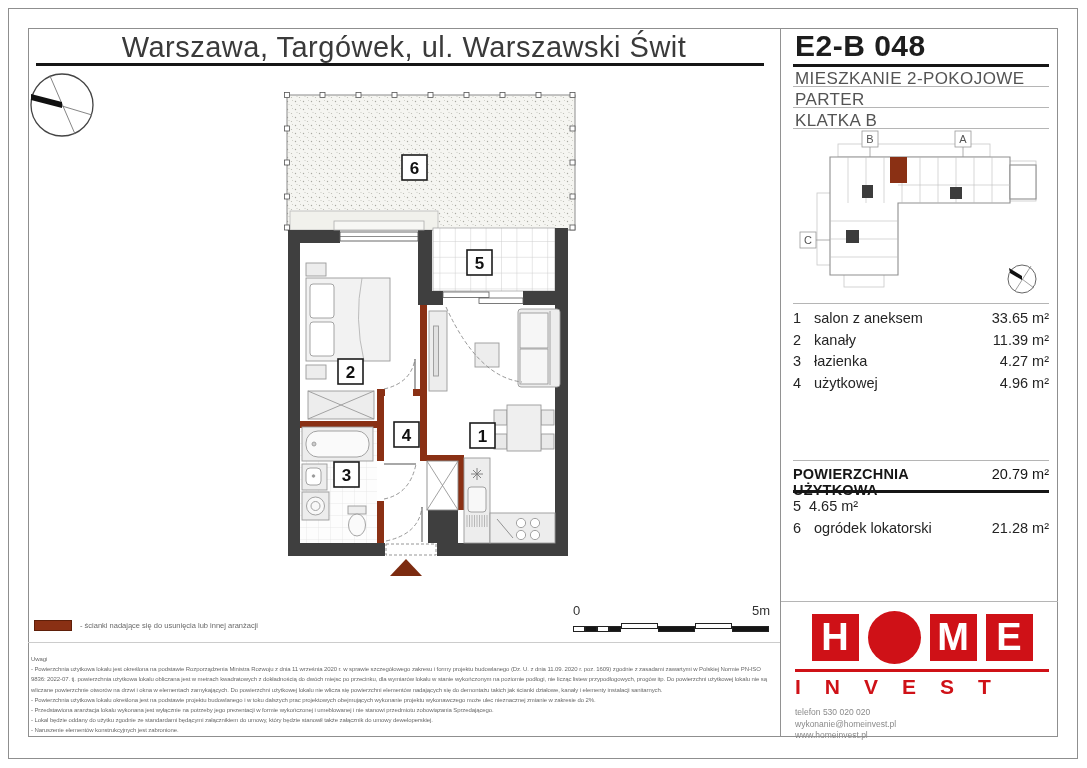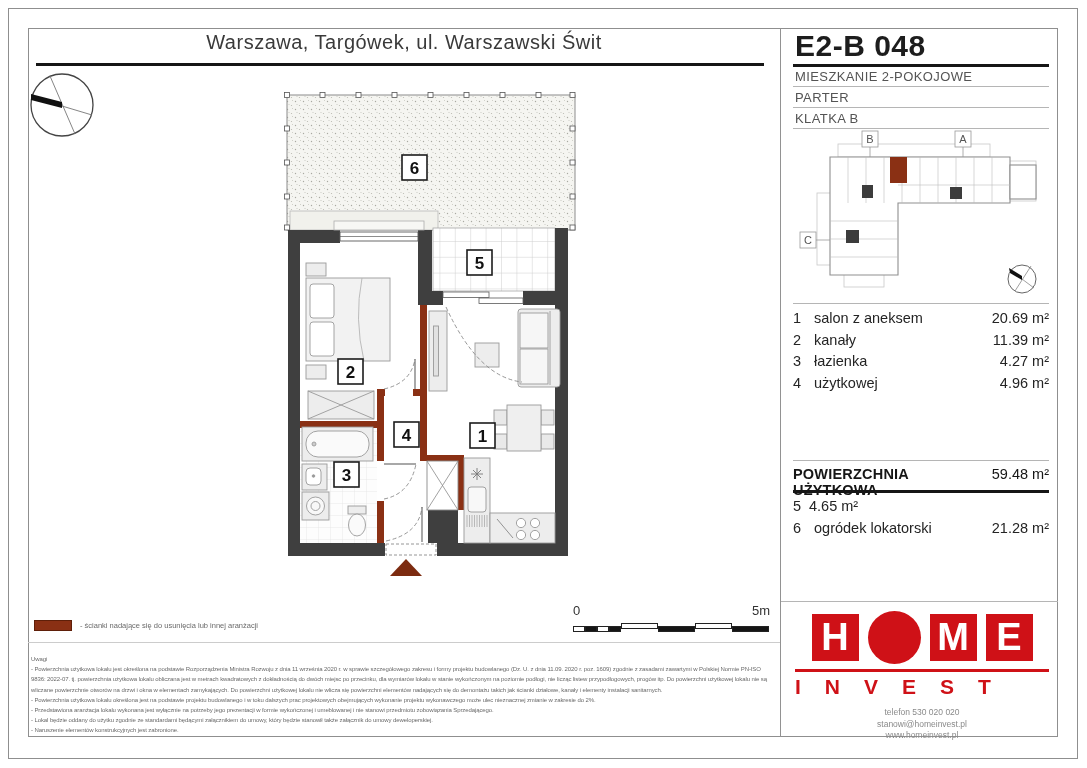--- a/index.html
+++ b/index.html
@@ -10,46 +10,46 @@
   }
   .abs { position:absolute; }
   .hline { position:absolute; height:1px; background:#b5b5b5; }
   .hline.thick { height:3px; background:#161616; }
   .vline { position:absolute; width:1px; background:#929292; }
 
   .outer-border { position:absolute; left:8px; top:8px; width:1070px; height:751px; border:1px solid #8f8f8f; }
   .inner-box   { position:absolute; left:28px; top:28px; width:1030px; height:709px; border:1px solid #8f8f8f; }
 
   .title { position:absolute; left:28px; top:31px; width:752px; text-align:center;
-           font-size:20px; font-weight:300; letter-spacing:0.5px; color:#3a3a3a; }
+           font-size:29px; font-weight:300; letter-spacing:0.5px; color:#3a3a3a; }
 
   
   .unit-id { position:absolute; left:795px; top:29px; font-size:30px; font-weight:600; letter-spacing:0.5px; color:#1d1d1d; }
-  .sub { position:absolute; left:795px; font-size:13px; letter-spacing:0.4px; color:#545454; }
+  .sub { position:absolute; left:795px; font-size:17px; letter-spacing:0.4px; color:#545454; }
 
   .rooms { position:absolute; left:793px; top:308px; width:256px; }
   .room-row { display:flex; line-height:21.5px; font-size:14.5px; color:#242424; }
   .room-row .no { width:16px; }
   .room-row .nm { flex:1; padding-left:5px; }
   .room-row .ar { text-align:right; white-space:nowrap; }
 
   .summary { position:absolute; left:793px; top:466px; width:256px; display:flex; font-size:14.5px; color:#161616; }
   .summary .lbl { flex:1; font-weight:700; letter-spacing:0.2px; }
   .extras { position:absolute; left:793px; top:496px; width:256px; }
 
   
   .logo { position:absolute; left:795px; top:611px; width:254px; }
   .logo-row { display:flex; justify-content:center; align-items:center; gap:9px; }
   .lsq { width:47px; height:47px; background:#cf1117; color:#fff; font-size:38px; font-weight:700;
          display:flex; align-items:center; justify-content:center; }
   .lcirc { width:53px; height:53px; border-radius:50%; background:#cf1117; }
   .logo-rule { margin-top:5px; height:3px; background:#cf1117; width:100%; }
   .logo-word { margin-top:3px; text-align:left; font-size:21px; font-weight:700; color:#cf1117;
                letter-spacing:24px; margin-right:-24px; }
-  .contact { margin-top:8px; text-align:center; font-size:8.5px; line-height:11.5px; color:#8a8a8a; }
+  .contact { margin-top:8px; text-align:left; font-size:8.5px; line-height:11.5px; color:#8a8a8a; }
 
   
   .scalebar { position:absolute; left:573px; top:603px; width:197px; }
   .scalebar-labels { display:flex; justify-content:space-between; font-size:13px; color:#333; }
   .scalebar-bar { display:flex; align-items:flex-end; height:12px; margin-top:2px; }
   .sb { height:6px; border:1px solid #222; }
   .sb.b { background:#151515; }
   .sb.w { background:#ffffff; }
   .sb.up { transform:translateY(-3px); }
   .sb.s { width:12px; } .sb.l { width:37px; }
@@ -330,21 +330,21 @@
       <polygon points="221,141 234,149 234,153 222,146" fill="#111"></polygon>
     </g>
   </svg>
 
   <div class="hline" style="left:793px; top:303px; width:256px;"></div>
 
   <div class="rooms">
     <div class="room-row">
       <span class="no">1</span>
       <span class="nm">salon z aneksem</span>
-      <span class="ar">20.69 m²</span>
+      <span class="ar">33.65 m²</span>
     </div>
     <div class="room-row">
       <span class="no">2</span>
       <span class="nm">kanały</span>
       <span class="ar">11.39 m²</span>
     </div>
     <div class="room-row">
       <span class="no">3</span>
       <span class="nm">łazienka</span>
       <span class="ar">4.27 m²</span>
@@ -353,21 +353,21 @@
       <span class="no">4</span>
       <span class="nm">użytkowej</span>
       <span class="ar">4.96 m²</span>
     </div>
   </div>
 
   <div class="hline" style="left:793px; top:460px; width:256px;"></div>
 
   <div class="summary">
     <span class="lbl">POWIERZCHNIA UŻYTKOWA</span>
-    <span class="val">59.48 m²</span>
+    <span class="val">20.79 m²</span>
   </div>
   <div class="hline thick" style="left:793px; top:490px; width:256px; height:2.5px;"></div>
 
   <div class="extras">
     <div class="room-row">
       <span class="no">5</span>
       <span class="ar">4.65 m²</span>
     </div>
     <div class="room-row">
       <span class="no">6</span>
@@ -381,21 +381,21 @@
     <div class="logo-row">
       <div class="lsq">H</div>
       <div class="lcirc"></div>
       <div class="lsq">M</div>
       <div class="lsq">E</div>
     </div>
     <div class="logo-rule"></div>
     <div class="logo-word">INVEST</div>
     <div class="contact">
       <div>telefon 530 020 020</div>
-      <div>stanowi@homeinvest.pl</div>
+      <div>wykonanie@homeinvest.pl</div>
       <div>www.homeinvest.pl</div>
     </div>
   </div>
 
   <div class="scalebar">
     <div class="scalebar-labels">
       <span>0</span>
       <span>5m</span>
     </div>
     <div class="scalebar-bar">

